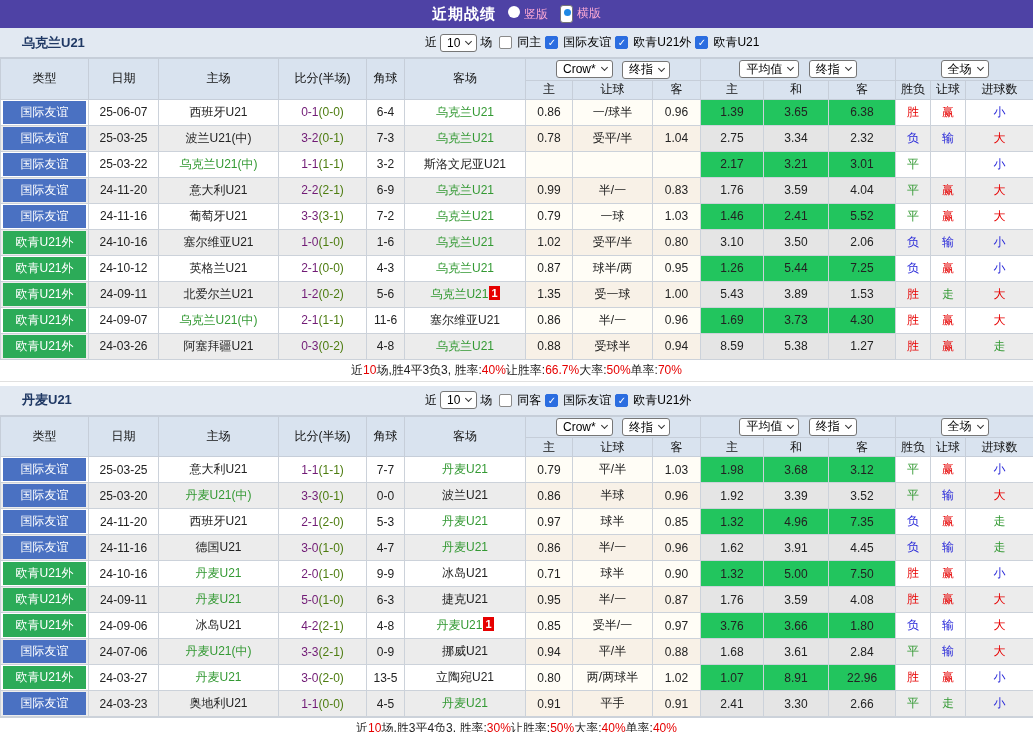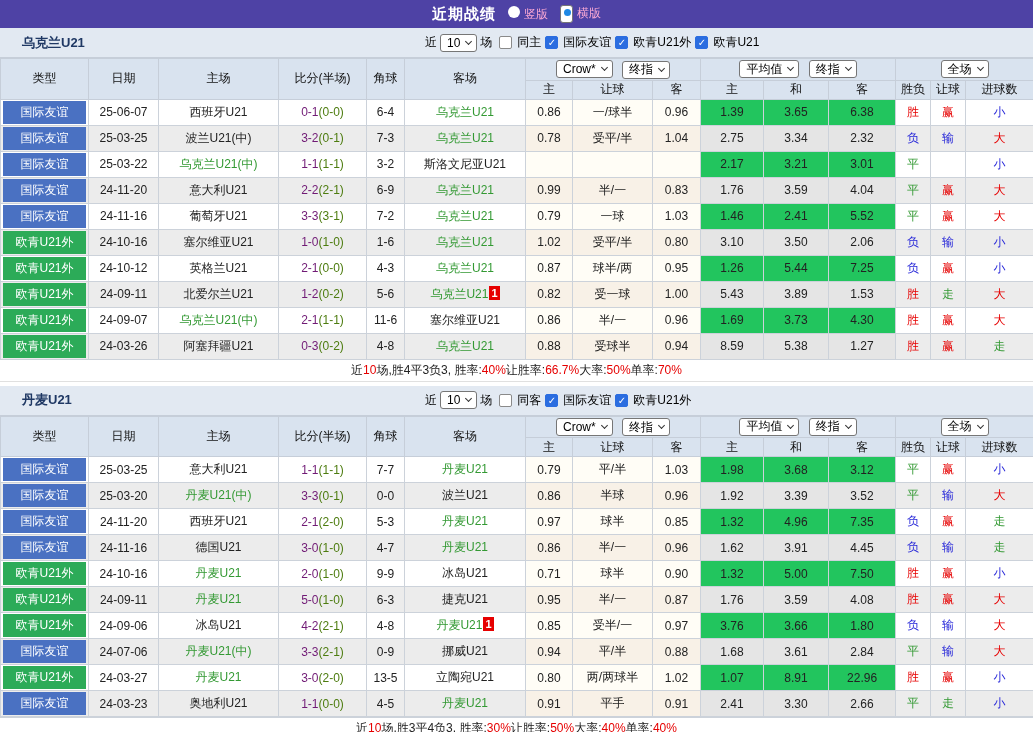--- a/index.html
+++ b/index.html
@@ -303,21 +303,21 @@
       </tr>
       <tr class="even">
         <td class="c-type">
           <div class="badge b-green">欧青U21外</div>
         </td>
         <td>24-09-11</td>
         <td><span class="">北爱尔兰U21</span></td>
         <td><span class="ft">1-2</span><span class="ht">(0-2)</span></td>
         <td>5-6</td>
         <td><span class="focus">乌克兰U21</span><span class="card">1</span></td>
-        <td class="crow">0.82</td>
+        <td class="crow">1.35</td>
         <td class="crow">受一球</td>
         <td class="crow">1.00</td>
         <td class="avg">5.43</td>
         <td class="avg">3.89</td>
         <td class="avg">1.53</td>
         <td class="res-r">胜</td>
         <td class="res-g">走</td>
         <td class="res-r">大</td>
       </tr>
       <tr class="odd">

